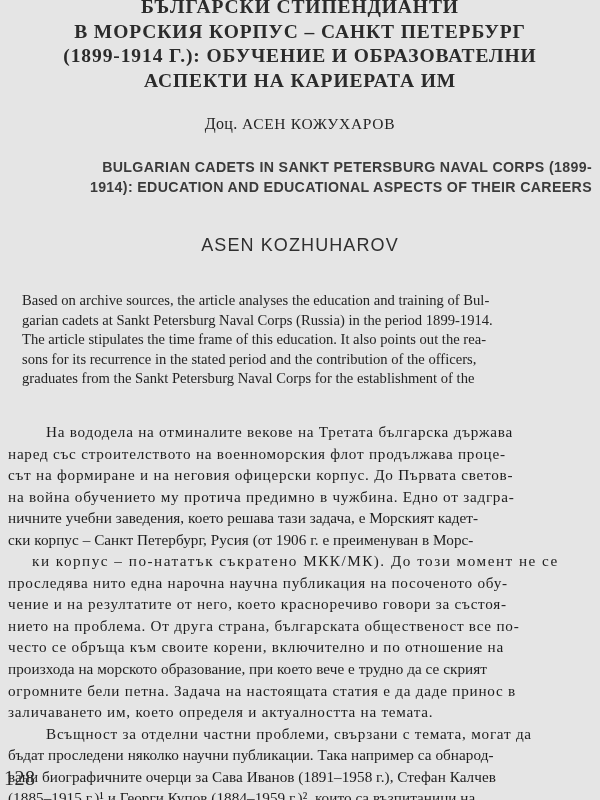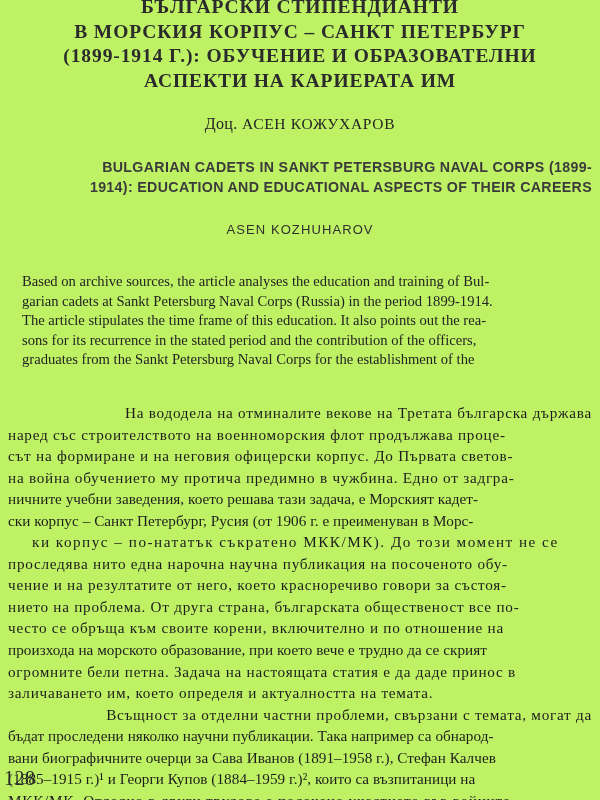--- a/index.html
+++ b/index.html
@@ -13,21 +13,21 @@
     background: #ffffff;
     font-family: "Liberation Serif", "DejaVu Serif", serif;
     color: #1a1a1a;
     overflow: hidden;
   }
 
   .page {
     position: relative;
     width: 600px;
     height: 800px;
-    background: #bef264;
+    background: #e5e5e5;
     box-sizing: border-box;
     padding: 0 8px;
     overflow: hidden;
   }
 
   
   .title-bg {
     text-align: center;
     font-family: "Liberation Serif", "DejaVu Serif", serif;
     font-size: 19.5px;
@@ -72,24 +72,24 @@
   }
   .title-en .tl {
     display: block;
     white-space: nowrap;
   }
 
   
   .author-en {
     text-align: center;
     font-family: "Liberation Sans", "DejaVu Sans", sans-serif;
-    font-size: 13px;
+    font-size: 18px;
     letter-spacing: 1.1px;
     color: #2f2f2f;
-    margin: 0;
+    margin: 13px;
     padding-top: 25px;
   }
 
   
   .abstract {
     font-family: "Liberation Serif", "DejaVu Serif", serif;
     font-size: 14.6px;
     line-height: 19.6px;
     color: #232323;
     text-align: justify;
@@ -110,21 +110,20 @@
     margin: 0;
     padding-top: 18px;
   }
   .body-bg .ln {
     display: block;
     white-space: nowrap;
     letter-spacing: 0.05px;
   }
   .body-bg .ln.indent {
     text-indent: 38px;
-    text-align: right;
   }
   .body-bg .ln.spaced {
     letter-spacing: 0.75px;
   }
   .body-bg .ln.wide {
     letter-spacing: 1.5px;
     margin-left: 24px;
   }
 
   

